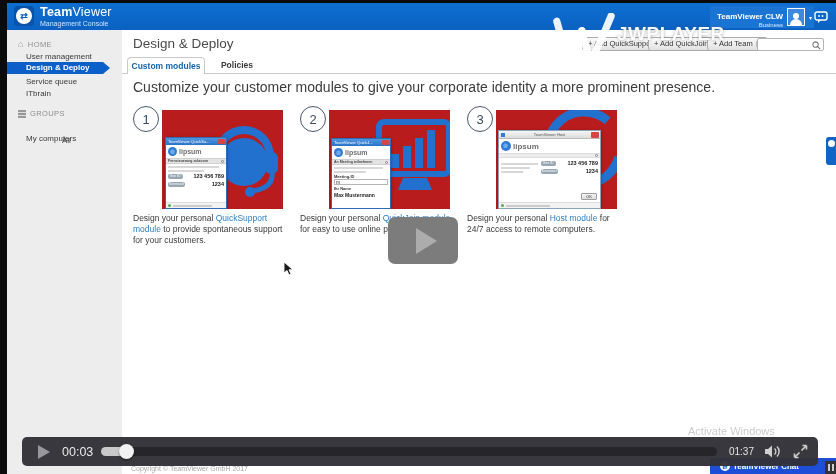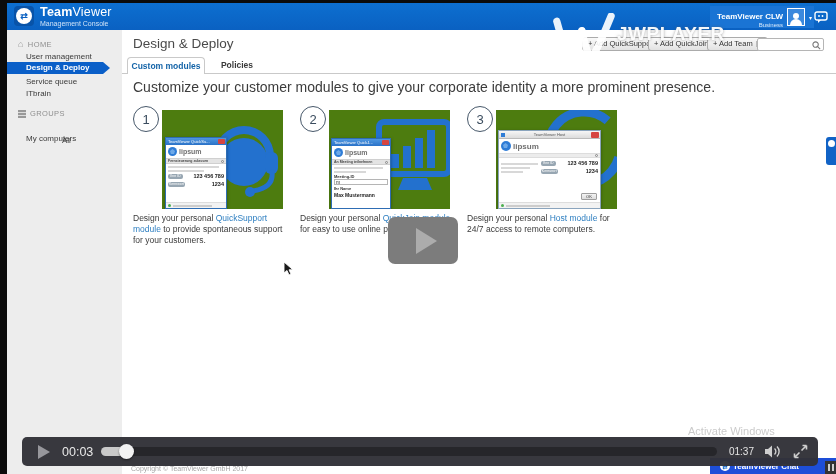--- a/index.html
+++ b/index.html
@@ -67,21 +67,21 @@
          text-align:center; z-index:2; }
   .tab-active { left:127px; width:78px; background:#fff; border:1px solid #c9c9c9; border-bottom:none;
                 border-radius:4px 4px 0 0; color:#1464a8; }
   .tab-idle { left:212px; width:50px; color:#3a3a3a; }
   .intro { position:absolute; left:133px; top:70px; font-size:14px; color:#3c3c3c; z-index:1;margin-top:9px; }
 
   
   .num-circle { position:absolute; top:106px; width:26px; height:26px; border:1.5px solid #47586a;
                 border-radius:50%; background:#fff; color:#3a4c5e; font-size:13px; display:flex;
                 align-items:center; justify-content:center; z-index:2; }
-  .blue-box { position:absolute; top:110px; width:121px; height:99px; background:#4d7c0f; overflow:hidden; z-index:1; }
+  .blue-box { position:absolute; top:110px; width:121px; height:99px; background:#b91c1c; overflow:hidden; z-index:1; }
   .caption { position:absolute; top:213px; width:156px; font-size:8.5px; color:#3a3a3a; line-height:1.32; z-index:1; }
   .caption a { color:#2e7fc1; text-decoration:none; }
   .silh { position:absolute; }
 
   
   .mw { position:absolute; background:#fff; border:1px solid #2e6db4; box-shadow:0 1px 3px rgba(0,0,0,.35); }
   .mw-title { position:relative; height:7px; background:linear-gradient(#4f97e0,#2a72c8); color:#fff;
               font-size:4px; line-height:7px; padding-left:2px; white-space:nowrap; overflow:hidden; }
   .mw-close { position:absolute; right:1px; top:1px; width:7px; height:5px; background:#d64541; border-radius:1px; }
   .logo-row { display:flex; align-items:center; gap:2px; padding:2px; }

